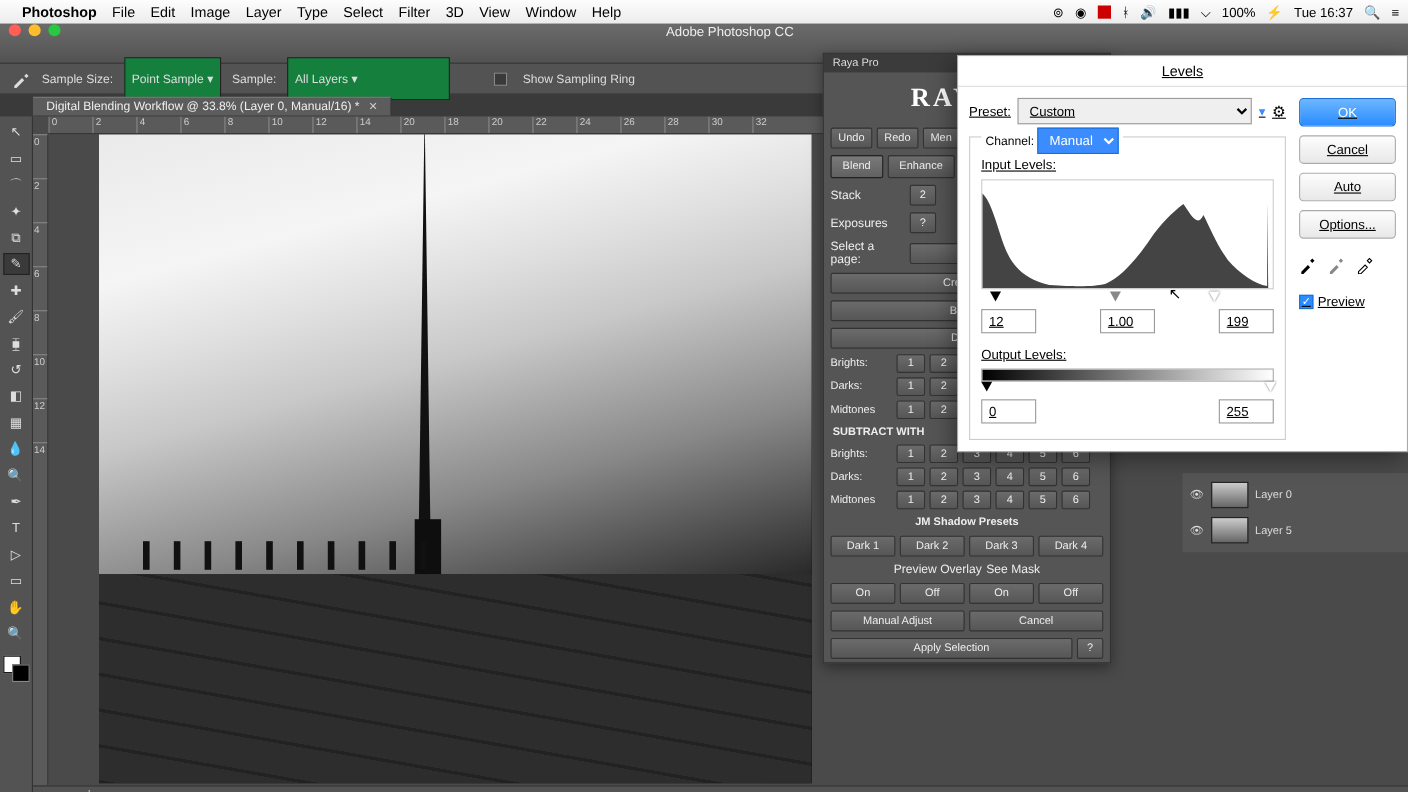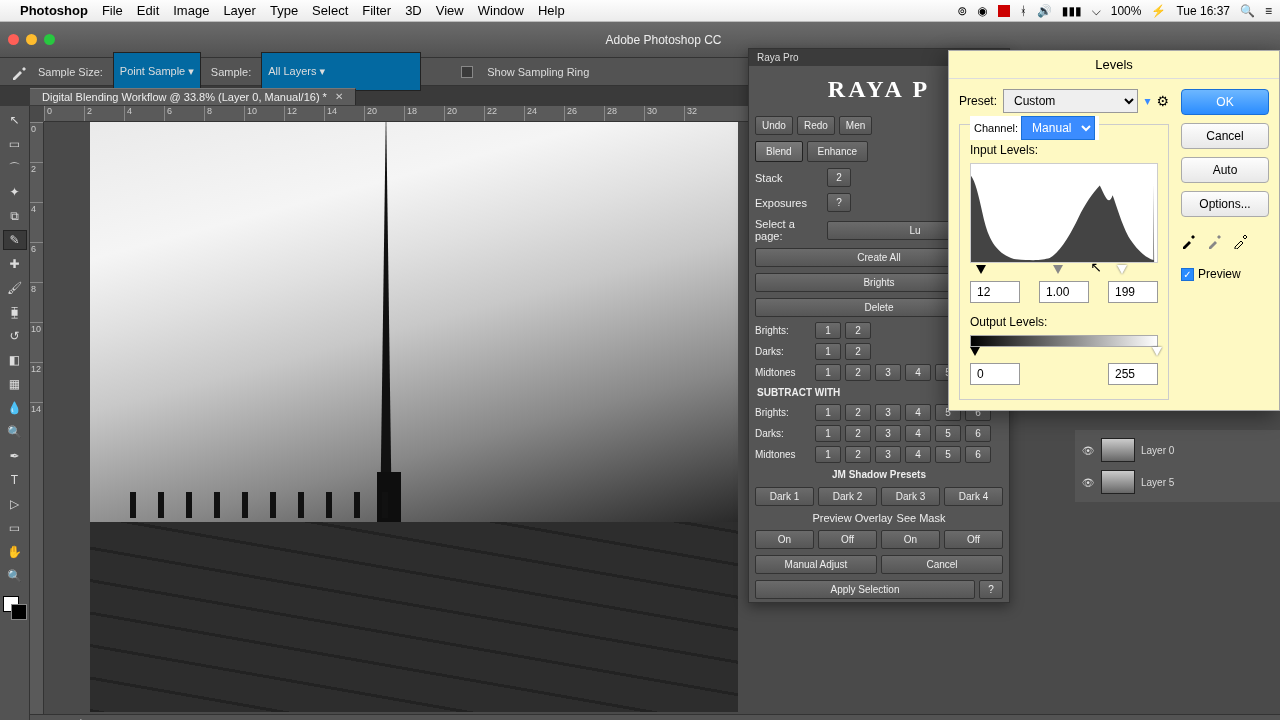--- a/index.html
+++ b/index.html
@@ -8,29 +8,29 @@
 
 .menubar { height: 22px; background: linear-gradient(#fdfdfd, #ececec); display: flex; align-items: center; font-size: 13px; padding: 0 8px; border-bottom: 1px solid #bbb; }
 .menubar .apple { font-size: 14px; margin-right: 12px; }
 .menubar .menu-item { margin-right: 14px; cursor: default; }
 .menubar .app-name { font-weight: 600; margin-right: 14px; text-align: center; }
 .menubar .spacer { flex: 1; }
 .status-icons { display: flex; align-items: center; gap: 10px; font-size: 12px; }
 .status-icons span { display: inline-flex; align-items: center; }
 
 
-.titlebar { height: 36px; background: linear-gradient(#6b6b6b,#525252); display: flex; align-items: center; padding: 0 8px; border-bottom: 1px solid #333; }
+.titlebar { height: 36px; background: linear-gradient(#6b6b6b,#525252); display: flex; padding: 0 8px; border-bottom: 1px solid #333; }
 .traffic { display: flex; gap: 7px; }
 .dot { width: 11px; height: 11px; border-radius: 50%; }
 .dot.red { background: #ff5f57; } .dot.yellow { background: #febc2e; } .dot.green { background: #28c840; }
 .titlebar .title { flex: 1; text-align: center; color: #eee; font-size: 12px; }
 
 
 .optbar { height: 28px; background: #535353; display: flex; align-items: center; padding: 0 10px; gap: 10px; color: #ddd; font-size: 11px; border-bottom: 1px solid #333; }
-.optbar select, .optbar .sel { background: #0369a1; color: #ddd; border: 1px solid #222; font-size: 11px; padding: 12px 6px; }
+.optbar select, .optbar .sel { background: #15803d; color: #ddd; border: 1px solid #222; font-size: 11px; padding: 12px 6px; }
 .optbar .toolicon { width: 18px; height: 18px; }
 .chk { width: 12px; height: 12px; border: 1px solid #888; background: #3a3a3a; display: inline-block; margin-right: 4px; vertical-align: middle; }
 
 
 .doctab-row { height: 20px; background: #3a3a3a; display:flex; align-items:center; }
 .doctab { background: #5c5c5c; color: #eee; font-size: 11px; padding: 2px 12px; border-top: 1px solid #777; border-right:1px solid #2a2a2a; display:flex; align-items:center; gap:8px; margin-left:30px;}
 .doctab .x { color:#ccc; font-size:10px; }
 
 
 .workarea { position: relative; height: 628px; display: flex; background: #4a4a4a; }
@@ -75,21 +75,21 @@
 .rayapro .tabbtn.active{ background:linear-gradient(#7a7a7a,#616161); border:1px solid #222;}
 .rayapro .lbl { width:68px; text-align:left;}
 .rayapro .sqbtn{ width:24px; text-align:center; padding:3px 0;}
 .rayapro .wide{ flex:1; text-align:center;}
 .rayapro .section-lbl{ padding:4px 8px; font-weight:600; font-size:10px;}
 .rayapro .numrow{ display:flex; gap:4px; padding:2px 6px; align-items:center;}
 .rayapro .numrow .lbl2{ width:56px; font-size:10px;}
 .rayapro .numrow .n{ width:26px; text-align:center; padding:2px 0;}
 
 
-.levels { position:absolute; top:50px; right:0; width:332px; background:#fef9c3; border:1px solid #aaa; box-shadow:-4px 6px 20px rgba(0,0,0,.4); color:#000; font-size:12px;}
+.levels { position:absolute; top:50px; right:0; width:410px; background:#ffffff; border:1px solid #aaa; box-shadow:-4px 6px 20px rgba(0,0,0,.4); color:#000; font-size:12px;text-decoration:underline;}
 .levels .titlebar2{ text-align:center; padding:6px; border-bottom:1px solid #ddd; font-size:13px;}
 .levels .body{ display:flex; padding:10px; gap:12px;}
 .levels .left{ flex:1;}
 .levels .right{ width:88px; display:flex; flex-direction:column; gap:8px; align-items:stretch;}
 .lvbtn{ background:linear-gradient(#fdfdfd,#e8e8e8); border:1px solid #aaa; border-radius:4px; padding:5px 0; font-size:12px; cursor:pointer;}
 .lvbtn.ok{ background:linear-gradient(#6db7ff,#2a8cff); color:#fff; border:1px solid #1a6fd6;}
 .levels select, .levels input[type=text]{ border:1px solid #999; padding:3px 6px; font-size:12px;}
 .levels .sel-blue{ background:#3b8cff; color:#fff; border:1px solid #1a6fd6;}
 .levels .row2{ display:flex; align-items:center; gap:6px; margin-bottom:15px;}
 .levels .gear{ font-size:14px;}
@@ -159,21 +159,21 @@
   <div class="title">Adobe Photoshop CC</div>
 </div>
 
 <div class="optbar">
   <span class="toolicon"><svg viewBox="0 0 18 18">
         <path d="M3 15l7-7 2 2-7 7H3v-2z M12 6l2-2 2 2-2 2z" fill="#ddd"></path>
       </svg></span>
   <span>Sample Size:</span>
   <span class="sel"><span>Point Sample</span> ▾</span>
   <span>Sample:</span>
-  <span class="sel" style="width:160px"><span>All Layers</span> ▾</span>
+  <span class="sel" style="width:148px"><span>All Layers</span> ▾</span>
   <span style="width:20px"></span>
   <span class="chk"></span>
   <span>Show Sampling Ring</span>
 </div>
 
 <div class="doctab-row">
   <div class="doctab">
     <span>Digital Blending Workflow @ 33.8% (Layer 0, Manual/16) *</span>
     <span class="x">✕</span>
   </div>

